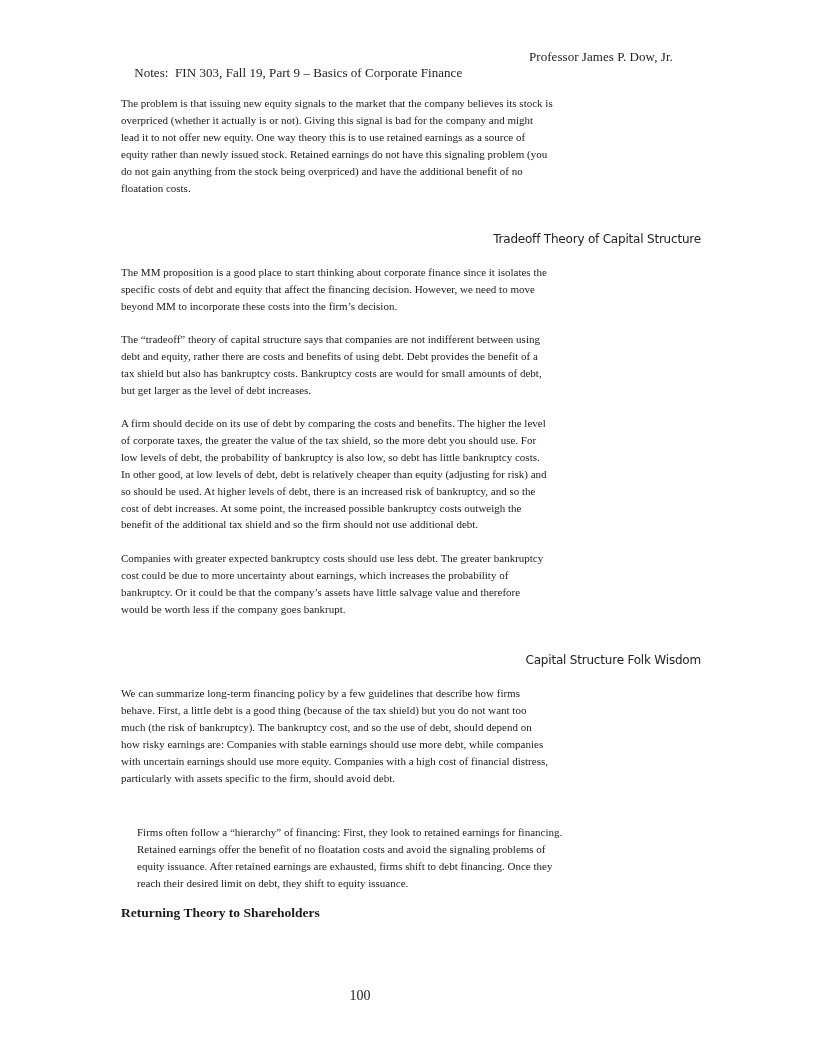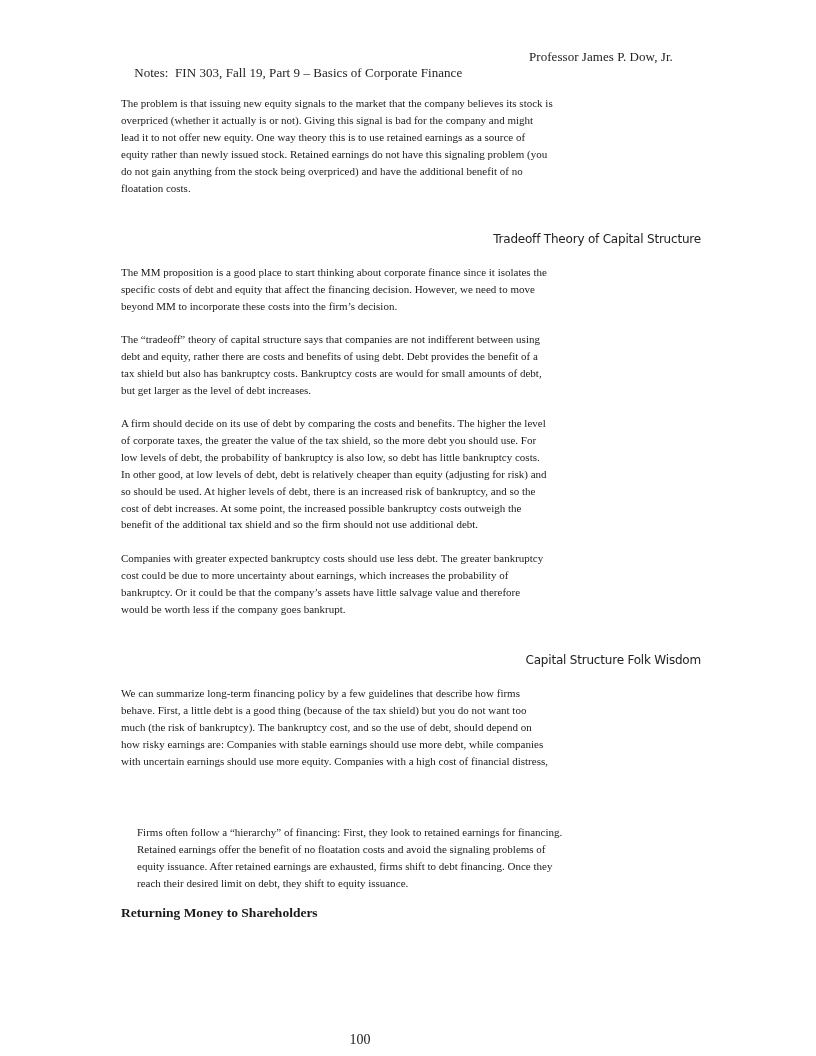--- a/index.html
+++ b/index.html
@@ -18,21 +18,21 @@
   .block { position: absolute; left: 121px; width: 580px; }
   .para { font-size: 11px; line-height: 16.9px; }
   .para .ln { display: block; white-space: nowrap; }
   .heading-sans {
     font-family: "DejaVu Sans", "Liberation Sans", sans-serif;
     font-size: 12px; color: #222; letter-spacing: -0.2px; text-align: right;
   }
   .heading-bold { font-weight: bold; font-size: 13.5px; }
   .pagenum {
     position: absolute; left: 0; width: 720px; top: 988px;
-    text-align: center; font-size: 14px; color: #222; margin-top: 44px;
+    text-align: center; font-size: 14px; color: #222;
   }
 </style>
 </head>
 <body>
 
 <div class="page">
 
   <div class="header">
     <span>Notes:  FIN 303, Fall 19, Part 9 – Basics of Corporate Finance</span>
     <span class="prof">Professor James P. Dow, Jr.</span>
@@ -80,25 +80,26 @@
   </div>
 
   <div class="block heading-sans" style="top:653px;">Capital Structure Folk Wisdom</div>
 
   <div class="block para" style="top:685px;">
     <span class="ln">We can summarize long-term financing policy by a few guidelines that describe how firms</span>
     <span class="ln">behave.  First, a little debt is a good thing (because of the tax shield) but you do not want too</span>
     <span class="ln">much (the risk of bankruptcy).  The bankruptcy cost, and so the use of debt, should depend on</span>
     <span class="ln">how risky earnings are:  Companies with stable earnings should use more debt, while companies</span>
     <span class="ln">with uncertain earnings should use more equity.  Companies with a high cost of financial distress,</span>
+    <span class="ln">particularly with assets specific to the firm, should avoid debt.</span>
   </div>
 
   <div class="block para" style="top:824px;margin-left:16px;">
     <span class="ln">Firms often follow a “hierarchy” of financing:  First, they look to retained earnings for financing.</span>
     <span class="ln">Retained earnings offer the benefit of no floatation costs and avoid the signaling problems of</span>
     <span class="ln">equity issuance.  After retained earnings are exhausted, firms shift to debt financing.  Once they</span>
     <span class="ln">reach their desired limit on debt, they shift to equity issuance.</span>
   </div>
 
-  <div class="block heading-bold" style="top:905px;">Returning Money to Shareholders</div>
+  <div class="block heading-bold" style="top:905px;">Returning Theory to Shareholders</div>
 
   <div class="pagenum">100</div>
 </div>
 
 </body></html>

